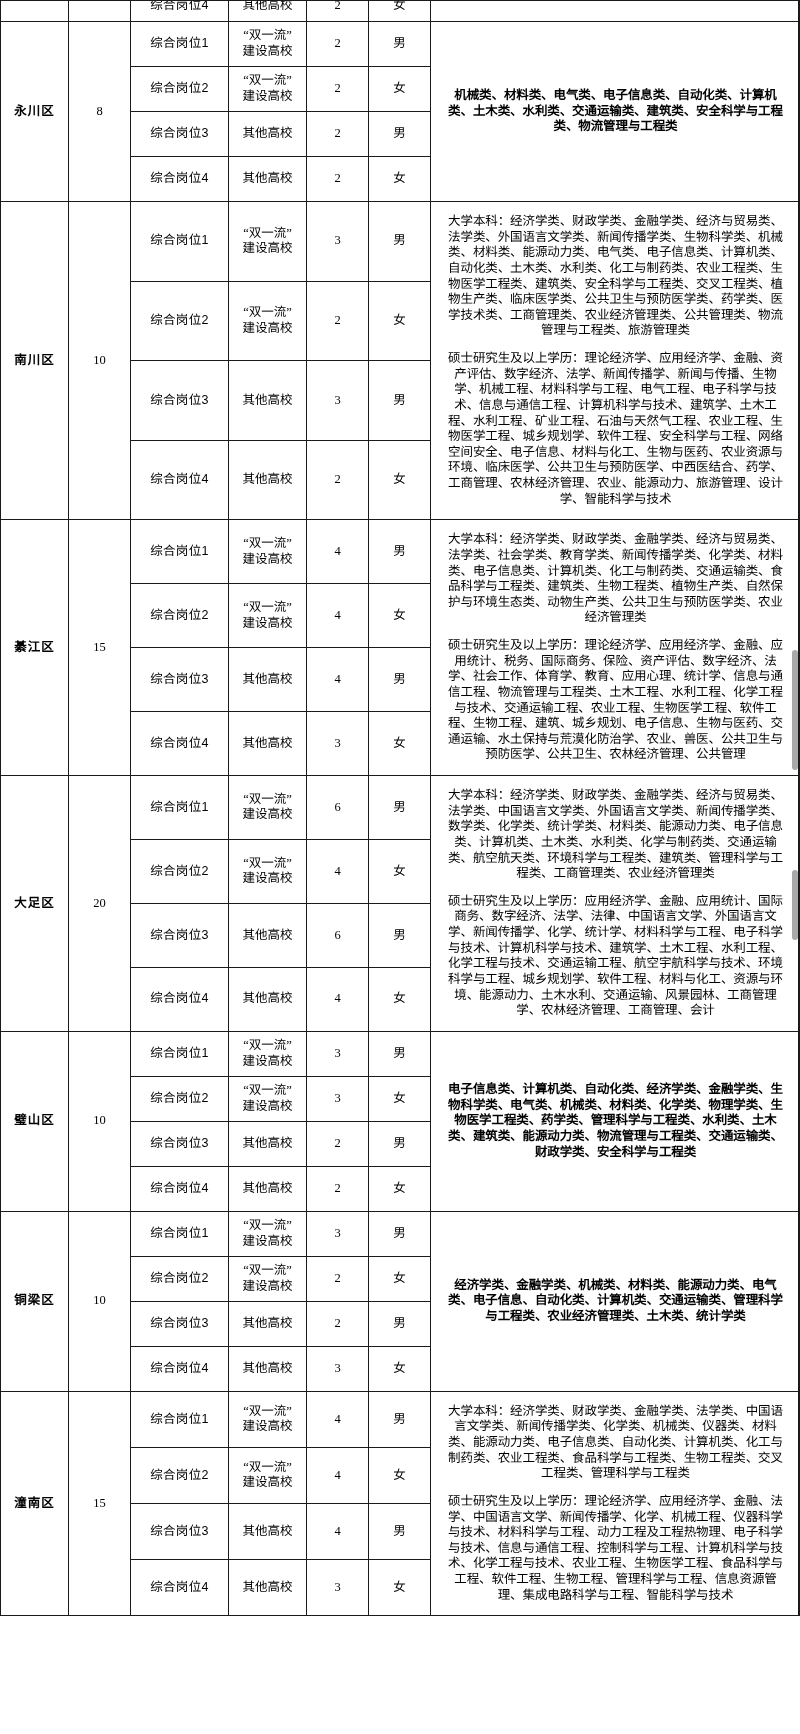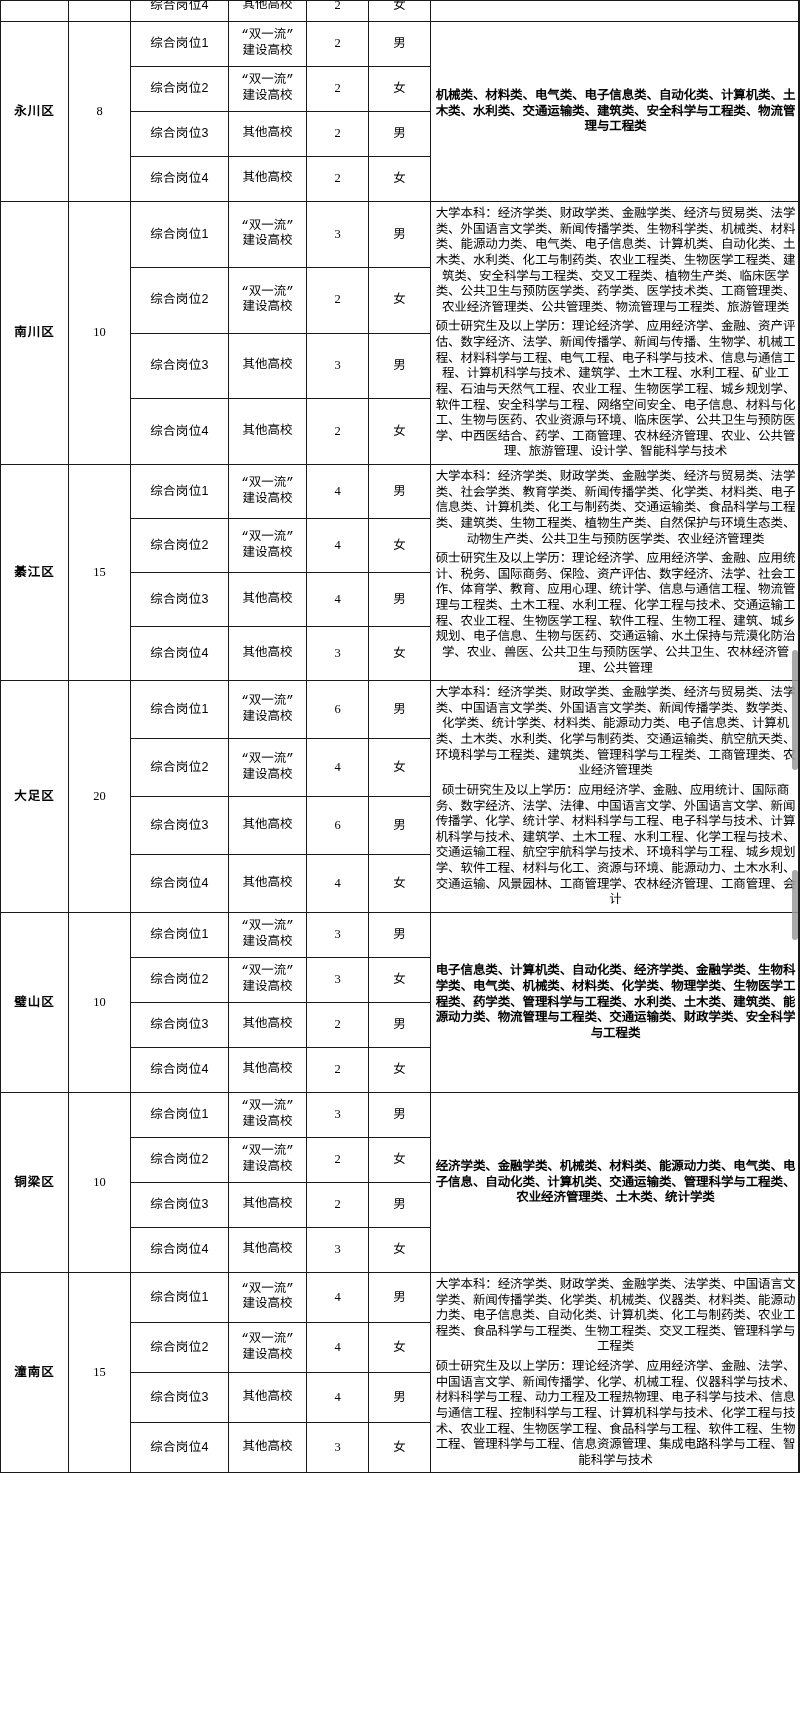--- a/index.html
+++ b/index.html
@@ -49,21 +49,21 @@
     font-family:"Liberation Serif",serif;
   }
   td.post{
     font-size:13px;
     letter-spacing:0.3px;
     font-family:"Liberation Sans","DejaVu Sans",sans-serif;
   }
   td.school{
     font-size:12.5px;
     line-height:1.35;
-    font-family:Liberation Mono, monospace;
+    font-family:Liberation Serif, serif;
   }
   td.num{
     font-size:13.5px;
     font-family:"Liberation Serif",serif;
   }
   td.gender{
     font-size:13.5px;
     font-family:"Liberation Sans","DejaVu Sans",sans-serif;
   }
   td.major{
@@ -74,21 +74,21 @@
     line-height:1.42;
     font-family:"Liberation Sans","DejaVu Sans",sans-serif;
     font-weight:normal;
     letter-spacing:-0.1px;
     word-break:break-all;
   }
   td.major.plain{
     vertical-align:middle;
     font-weight:bold;
   }
-  td.major p{margin:4px;}
+  td.major p{margin:12px;}
 
   
   tr.partial td{height:20px;}
   tr.partial td.post,tr.partial td.school,
   tr.partial td.num,tr.partial td.gender{
     overflow:hidden;
     position:relative;
   }
   .clip-top{
     display:block;
@@ -192,21 +192,21 @@
         <td class="quota" rowspan="4">10</td>
         <td class="post rowh-b">综合岗位1</td>
         <td class="school">
           <span>“双一流”</span><br>
           <span>建设高校</span>
         </td>
         <td class="num">3</td>
         <td class="gender">男</td>
         <td class="major" rowspan="4">
           <p>大学本科：经济学类、财政学类、金融学类、经济与贸易类、法学类、外国语言文学类、新闻传播学类、生物科学类、机械类、材料类、能源动力类、电气类、电子信息类、计算机类、自动化类、土木类、水利类、化工与制药类、农业工程类、生物医学工程类、建筑类、安全科学与工程类、交叉工程类、植物生产类、临床医学类、公共卫生与预防医学类、药学类、医学技术类、工商管理类、农业经济管理类、公共管理类、物流管理与工程类、旅游管理类</p>
-          <p>硕士研究生及以上学历：理论经济学、应用经济学、金融、资产评估、数字经济、法学、新闻传播学、新闻与传播、生物学、机械工程、材料科学与工程、电气工程、电子科学与技术、信息与通信工程、计算机科学与技术、建筑学、土木工程、水利工程、矿业工程、石油与天然气工程、农业工程、生物医学工程、城乡规划学、软件工程、安全科学与工程、网络空间安全、电子信息、材料与化工、生物与医药、农业资源与环境、临床医学、公共卫生与预防医学、中西医结合、药学、工商管理、农林经济管理、农业、公共管理、旅游管理、设计学、智能科学与技术</p>
+          <p>硕士研究生及以上学历：理论经济学、应用经济学、金融、资产评估、数字经济、法学、新闻传播学、新闻与传播、生物学、机械工程、材料科学与工程、电气工程、电子科学与技术、信息与通信工程、计算机科学与技术、建筑学、土木工程、水利工程、矿业工程、石油与天然气工程、农业工程、生物医学工程、城乡规划学、软件工程、安全科学与工程、网络空间安全、电子信息、材料与化工、生物与医药、农业资源与环境、临床医学、公共卫生与预防医学、中西医结合、药学、工商管理、农林经济管理、农业、能源动力、旅游管理、设计学、智能科学与技术</p>
         </td>
       </tr>
       <tr>
         <td class="post rowh-b">综合岗位2</td>
         <td class="school">
           <span>“双一流”</span><br>
           <span>建设高校</span>
         </td>
         <td class="num">2</td>
         <td class="gender">女</td>

